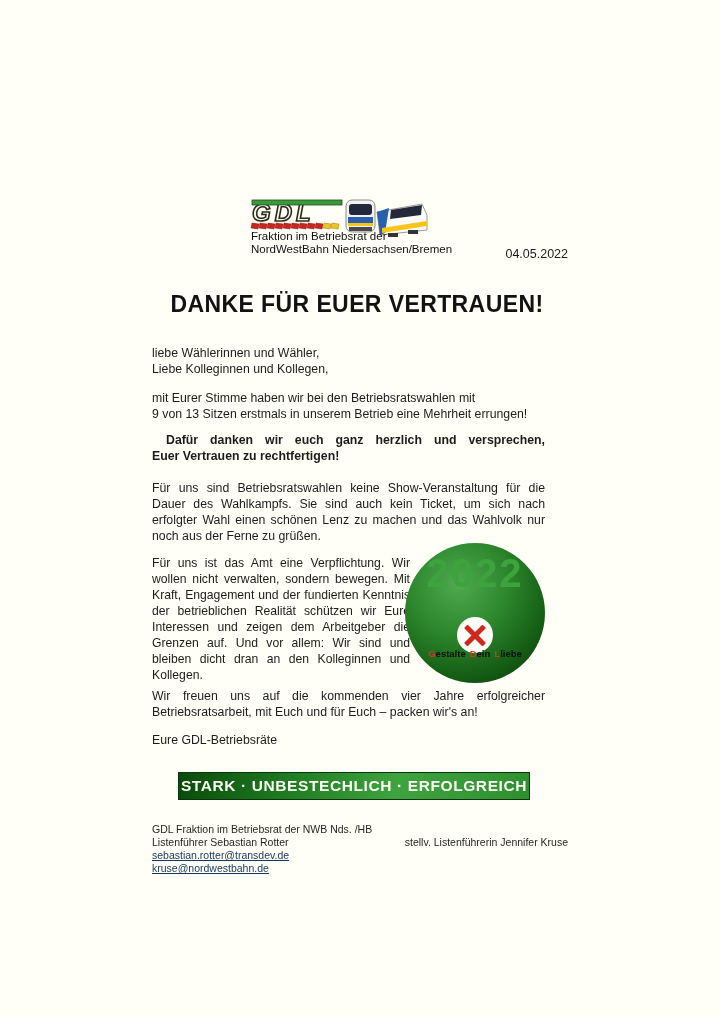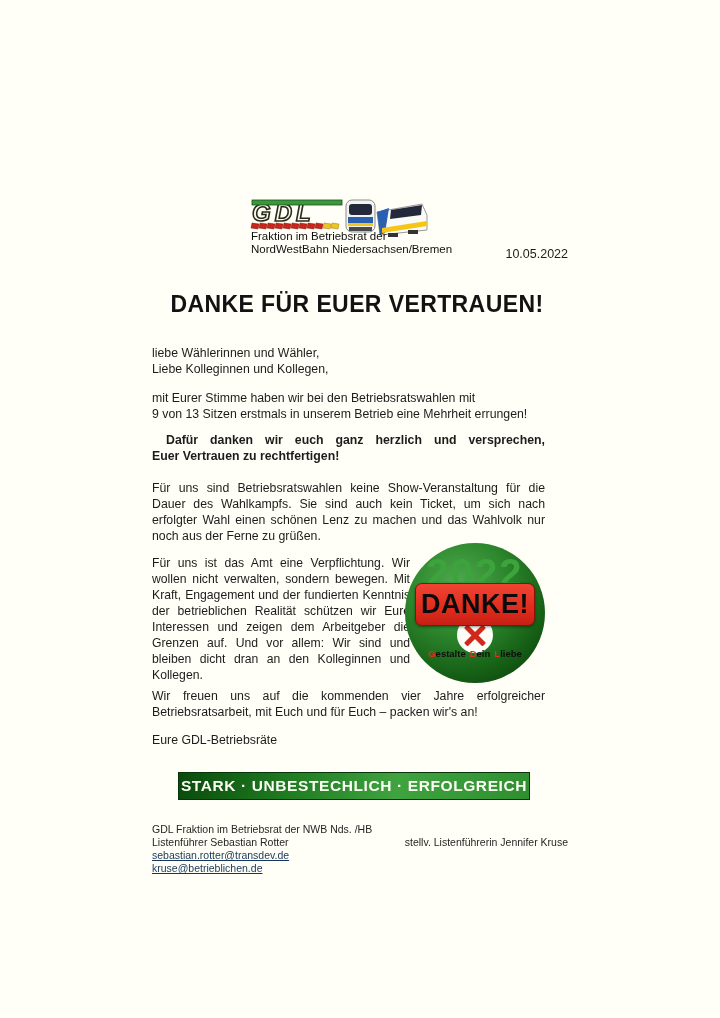--- a/index.html
+++ b/index.html
@@ -105,21 +105,21 @@
       <polygon points="38,33 83,26 83,31 38,38" fill="#F5C518"></polygon>
       <rect x="44" y="38" width="10" height="4" fill="#333"></rect>
       <rect x="64" y="35" width="10" height="4" fill="#333"></rect>
     </svg>
     <div class="logo-caption">
       <div>Fraktion im Betriebsrat der</div>
       <div>NordWestBahn Niedersachsen/Bremen</div>
     </div>
   </div>
 
-  <div class="date">10.05.2022</div>
+  <div class="date">04.05.2022</div>
 
   <div class="headline">DANKE FÜR EUER VERTRAUEN!</div>
 
   <div class="para p-salutation">
     <div class="line">liebe Wählerinnen und Wähler,</div>
     <div class="line">Liebe Kolleginnen und Kollegen,</div>
   </div>
 
   <div class="para p-result">
     <div class="line">mit Eurer Stimme haben wir bei den Betriebsratswahlen mit</div>
@@ -134,37 +134,36 @@
   <div class="para p-show just">Für uns sind Betriebsratswahlen keine Show-Veranstaltung für die Dauer des Wahlkampfs. Sie sind auch kein Ticket, um sich nach erfolgter Wahl einen schönen Lenz zu machen und das Wahlvolk nur noch aus der Ferne zu grüßen.</div>
 
   <div class="para p-amt just">Für uns ist das Amt eine Verpflichtung. Wir wollen nicht verwalten, sondern bewegen. Mit Kraft, Engagement und der fundierten Kenntnis der betrieblichen Realität schützen wir Eure Interessen und zeigen dem Arbeitgeber die Grenzen auf. Und vor allem: Wir sind und bleiben dicht dran an den Kolleginnen und Kollegen.</div>
 
   <div class="badge">
     <div class="badge-year">2022</div>
     <div class="ballot">
       <div class="bar a"></div>
       <div class="bar b"></div>
     </div>
-    <div class="badge-box">DANKE!</div>
     <div class="badge-slogan"><span class="word"><span class="red">G</span><span>estalte</span></span><span class="word"><span class="red">D</span><span>ein</span></span><span class="word"><span class="red">L</span><span>liebe</span></span>
     </div>
   </div>
 
   <div class="para p-signoff">Eure GDL-Betriebsräte</div>
 
   <div class="para p-future just">Wir freuen uns auf die kommenden vier Jahre erfolgreicher Betriebsratsarbeit, mit Euch und für Euch – packen wir's an!</div>
 
   <div class="banner">STARK · UNBESTECHLICH · ERFOLGREICH</div>
 
   <div class="footer-row f1">
     <span>GDL Fraktion im Betriebsrat der NWB Nds. /HB</span>
     <span></span>
   </div>
   <div class="footer-row f2">
     <span>Listenführer Sebastian Rotter</span>
     <span>stellv. Listenführerin Jennifer Kruse</span>
   </div>
   <div class="footer-row f3">
     <a class="email">sebastian.rotter@transdev.de</a>
-    <a class="email">kruse@betrieblichen.de</a>
+    <a class="email">kruse@nordwestbahn.de</a>
   </div>
 
 </div>
 
 </body></html>

